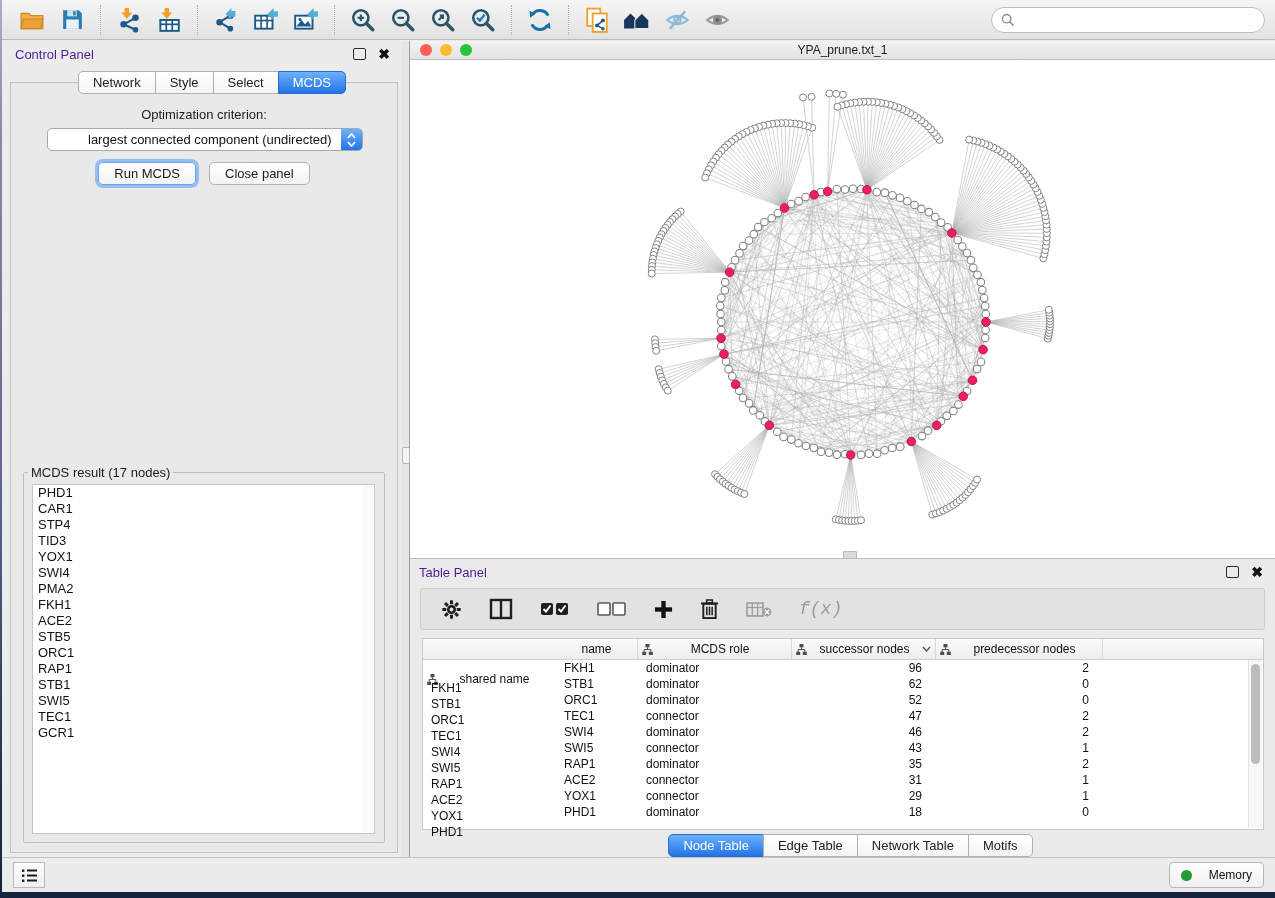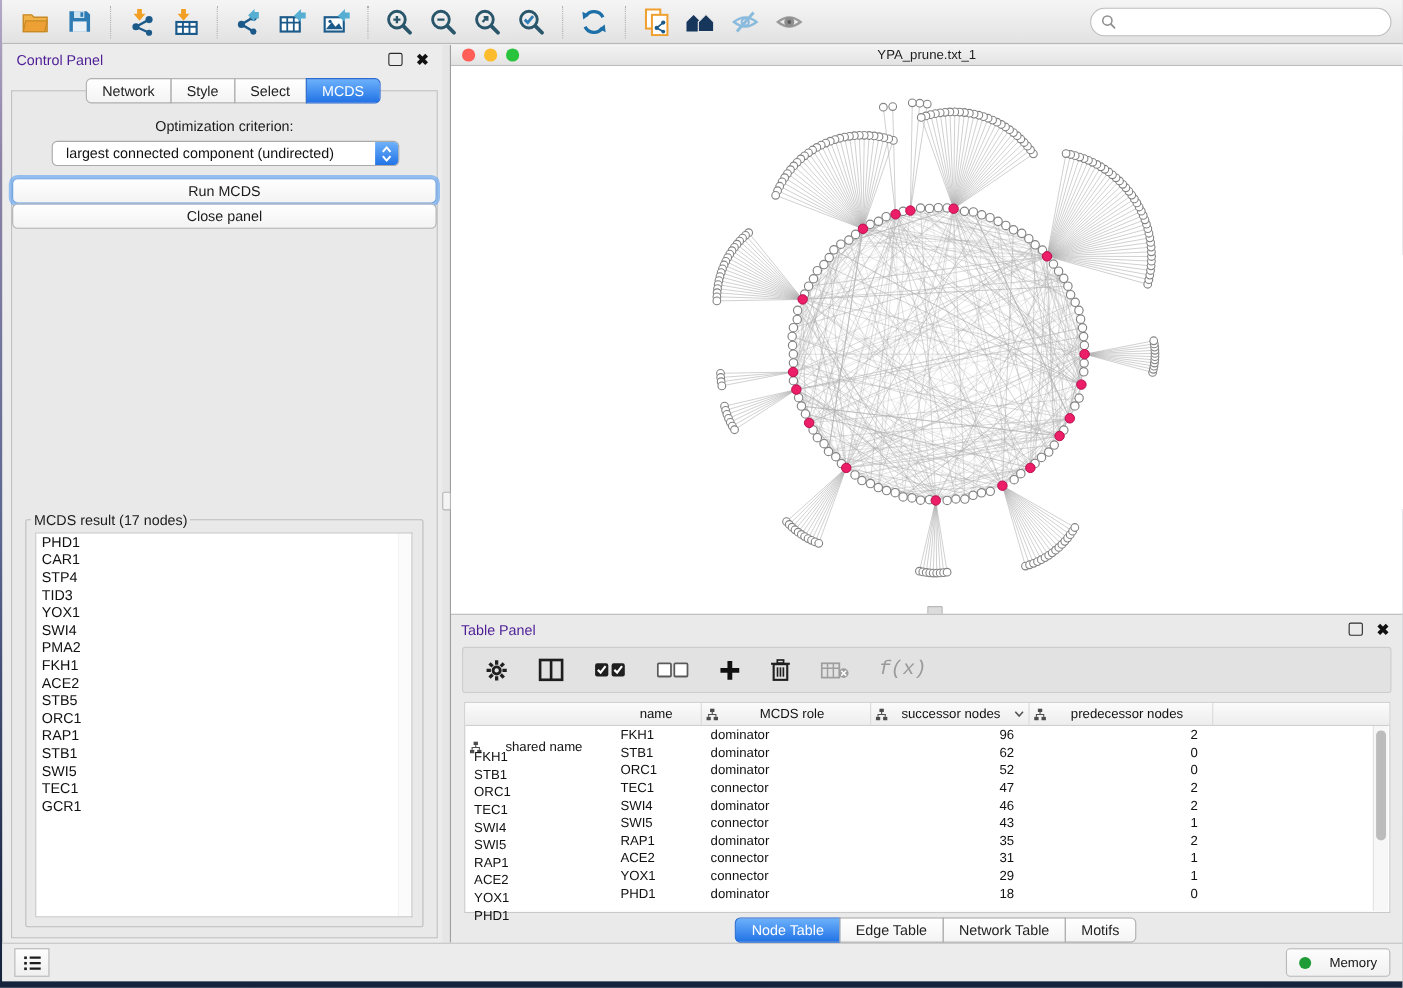--- a/index.html
+++ b/index.html
@@ -30,25 +30,25 @@
   .close-x{font-size:14px;font-weight:700;color:#111;line-height:1;}
   .seg-tabs{position:absolute;top:30px;left:0;right:0;display:flex;justify-content:center;z-index:3;}
   .seg{height:21px;line-height:21px;font-size:13px;color:#222;background:linear-gradient(#ffffff,#f4f4f4);
     border:1px solid #b0b0b0;padding:0 14px;margin-left:-1px;cursor:default;white-space:nowrap;}
   .seg:first-child{border-radius:5px 0 0 5px;margin-left:16px;text-align:center;}
   .seg:last-child{border-radius:0 5px 5px 0;}
   .seg.sel{background:linear-gradient(#6cb1fb,#2273e6);border-color:#2a6bd3;color:#fff;}
   .cp-box{position:absolute;left:4px;right:4px;top:41px;bottom:4px;background:#e9e9e9;border:1px solid #c2c2c2;}
   .crit-label{position:absolute;top:24px;left:0;right:0;text-align:center;font-size:13px;color:#1b1b1b;}
   .dropdown{position:absolute;left:36px;top:45px;width:316px;height:23px;background:#fff;border:1px solid #a9a9a9;
-    border-radius:5px;display:flex;align-items:center;box-sizing:border-box;font-size:13px;color:#111;}
+    border-radius:5px;display:flex;align-items:center;box-sizing:border-box;font-size:13px;color:#111;padding-left:28px;}
   .dd-value{padding-left:12px;flex:1;}
   .dd-stepper{width:21px;align-self:stretch;background:linear-gradient(#6fb2fb,#2273e6);border-radius:0 4px 4px 0;
     display:flex;flex-direction:column;align-items:center;justify-content:center;gap:2px;}
-  .btn-row{position:absolute;top:79px;left:0;right:0;display:flex;justify-content:center;flex-direction:column;}
+  .btn-row{position:absolute;top:79px;left:0;right:0;display:flex;justify-content:center;gap:13px;}
   .pbtn{height:23px;padding:0 15px;font-size:13px;color:#1b1b1b;background:linear-gradient(#ffffff,#f3f3f3);
     border:1px solid #b3b3b3;border-radius:5px;cursor:default;font-family:"Liberation Sans",sans-serif;}
   .pbtn.focus{box-shadow:0 0 0 3px rgba(105,168,245,.65);border-color:#69a2e6;}
   .mcds-fs{position:absolute;left:8px;right:8px;top:378px;height:378px;border:1px solid #bdbdbd;border-radius:2px;
     margin:4px;padding:0;box-sizing:border-box;}
   .mcds-fs legend{font-size:13px;color:#1b1b1b;margin-left:4px;padding:0 3px;}
   .mcds-list{position:absolute;left:8px;right:21px;top:4px;bottom:8px;background:#fff;border:1px solid #c6c6c6;overflow:hidden;}
   .mcds-item{height:16px;line-height:16px;font-size:13px;color:#111;padding-left:5px;}
   .list-track{position:absolute;right:9px;top:4px;bottom:8px;width:12px;background:#fbfbfb;border:1px solid #c6c6c6;border-left:none;}
 

